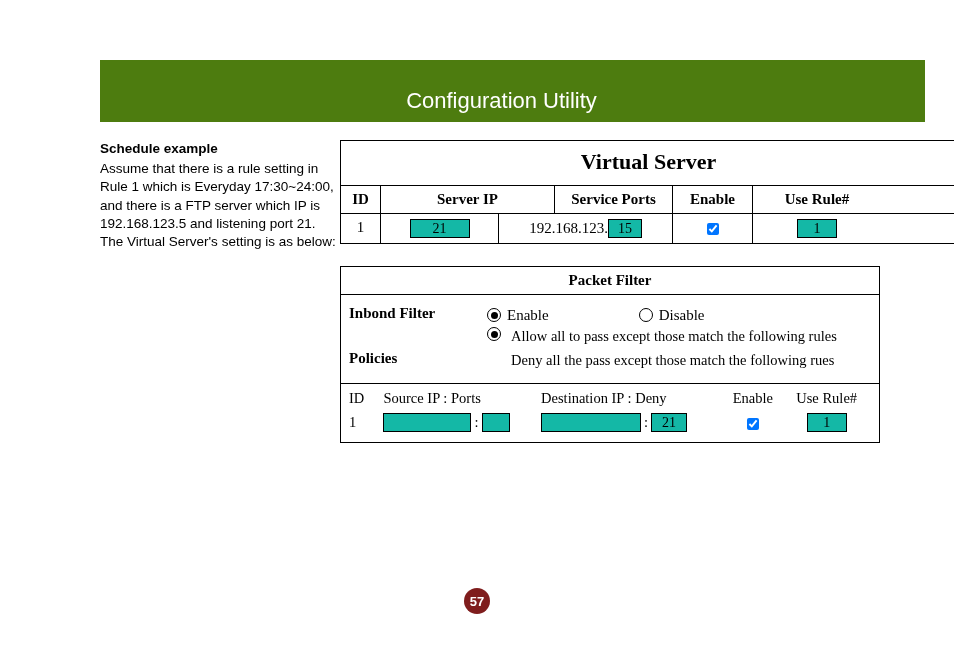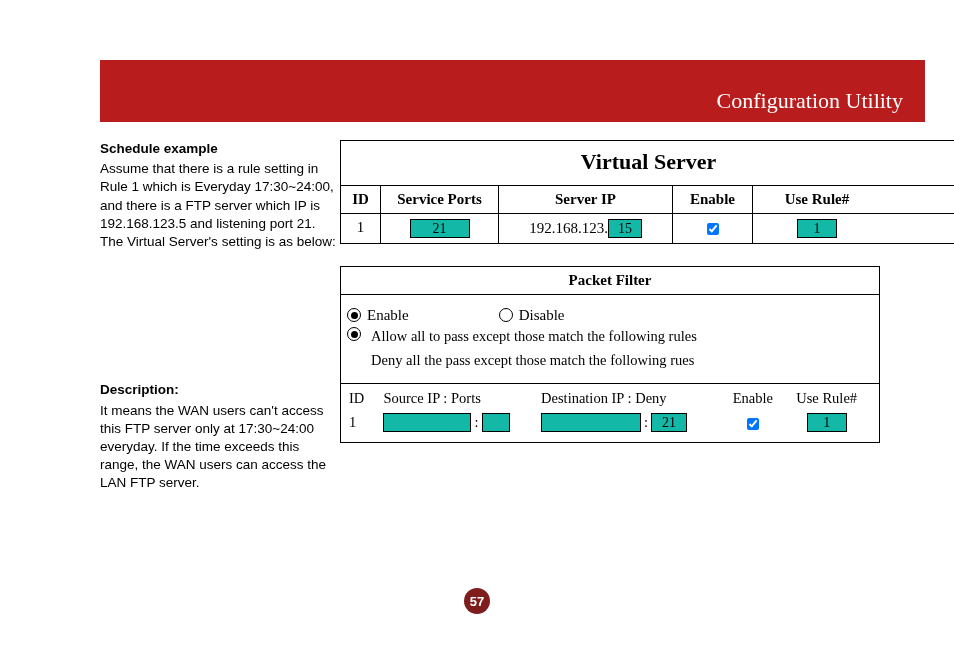--- a/index.html
+++ b/index.html
@@ -11,27 +11,26 @@
     position: relative;
     color: #000;
   }
   .page {
     position: absolute;
     left: 100px;
     top: 60px;
     width: 825px;
   }
   .banner {
-    background: #b91c1c;
+    background: #4d7c0f;
     color: #fff;
     font-size: 22px;
     padding: 28px 22px 12px 0;
-    text-align: right;
+    text-align: center;
     height: 62px;
-    font-family: Liberation Serif, serif;
   }
   .content {
     display: flex;
     margin-top: 18px;
   }
   .leftcol {
     width: 240px;
     font-size: 13.5px;
     line-height: 1.35;
   }
@@ -186,34 +185,30 @@
 
 <div class="page">
   <div class="banner">Configuration Utility</div>
 
   <div class="content">
     <div class="leftcol">
       <div class="para">
         <div class="heading">Schedule example</div>
         <div>Assume that there is a rule setting in Rule 1 which is Everyday 17:30~24:00, and there is a FTP server which IP is 192.168.123.5 and listening port 21. The Virtual Server's setting is as below:</div>
       </div>
-      <div>
-        <div class="heading">Description:</div>
-        <div>It means the WAN users can't access this FTP server only at 17:30~24:00 everyday. If the time exceeds this range, the WAN users can access the LAN FTP server.</div>
-      </div>
     </div>
 
     <div class="rightcol">
 
       <div class="vs-panel">
         <div class="vs-title">Virtual Server</div>
         <div class="vs-row vs-head">
           <div class="vs-cell vs-c1">ID</div>
+          <div class="vs-cell vs-c3">Server IP</div>
           <div class="vs-cell vs-c2">Service Ports</div>
-          <div class="vs-cell vs-c3">Server IP</div>
           <div class="vs-cell vs-c4">Enable</div>
           <div class="vs-cell vs-c5">Use Rule#</div>
         </div>
         <div class="vs-row vs-data">
           <div class="vs-cell vs-c1">1</div>
           <div class="vs-cell vs-c2">
             <input class="txtin" style="width: 60px;" value="21">
           </div>
           <div class="vs-cell vs-c3">
             <span>192.168.123.</span><input class="txtin" style="width: 34px;" value="15">
@@ -223,20 +218,24 @@
           </div>
           <div class="vs-cell vs-c5">
             <input class="txtin" style="width: 40px;" value="1">
           </div>
         </div>
       </div>
 
       <div class="pf-panel">
         <div class="pf-title">Packet Filter</div>
         <div class="pf-body">
+          <div class="pf-left">
+            <div class="row">Inbond Filter</div>
+            <div>Policies</div>
+          </div>
           <div class="pf-right">
             <div class="pf-radio-row spaced">
               <div class="pf-opt">
                 <span class="radio sel"></span>
                 <span>Enable</span>
               </div>
               <div class="pf-opt">
                 <span class="radio"></span>
                 <span>Disable</span>
               </div>

